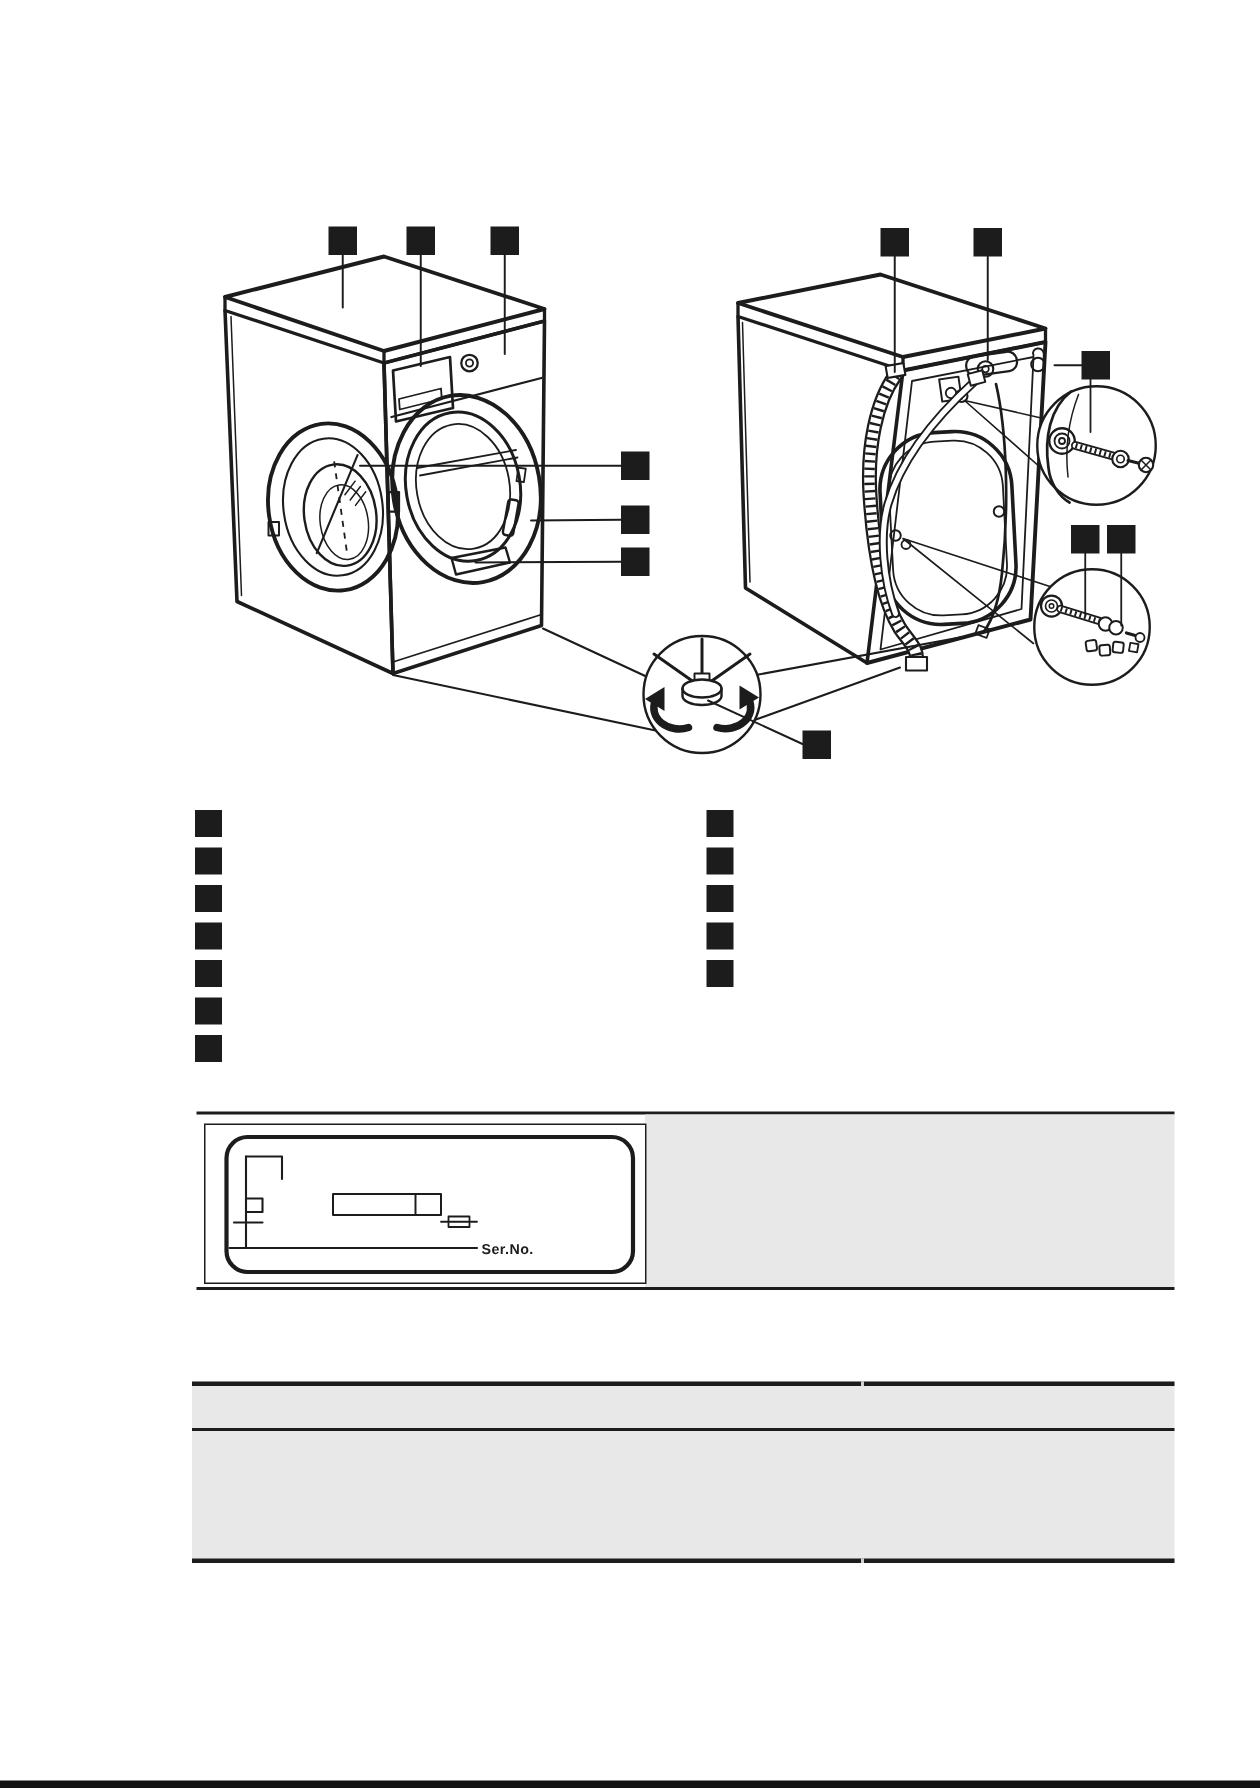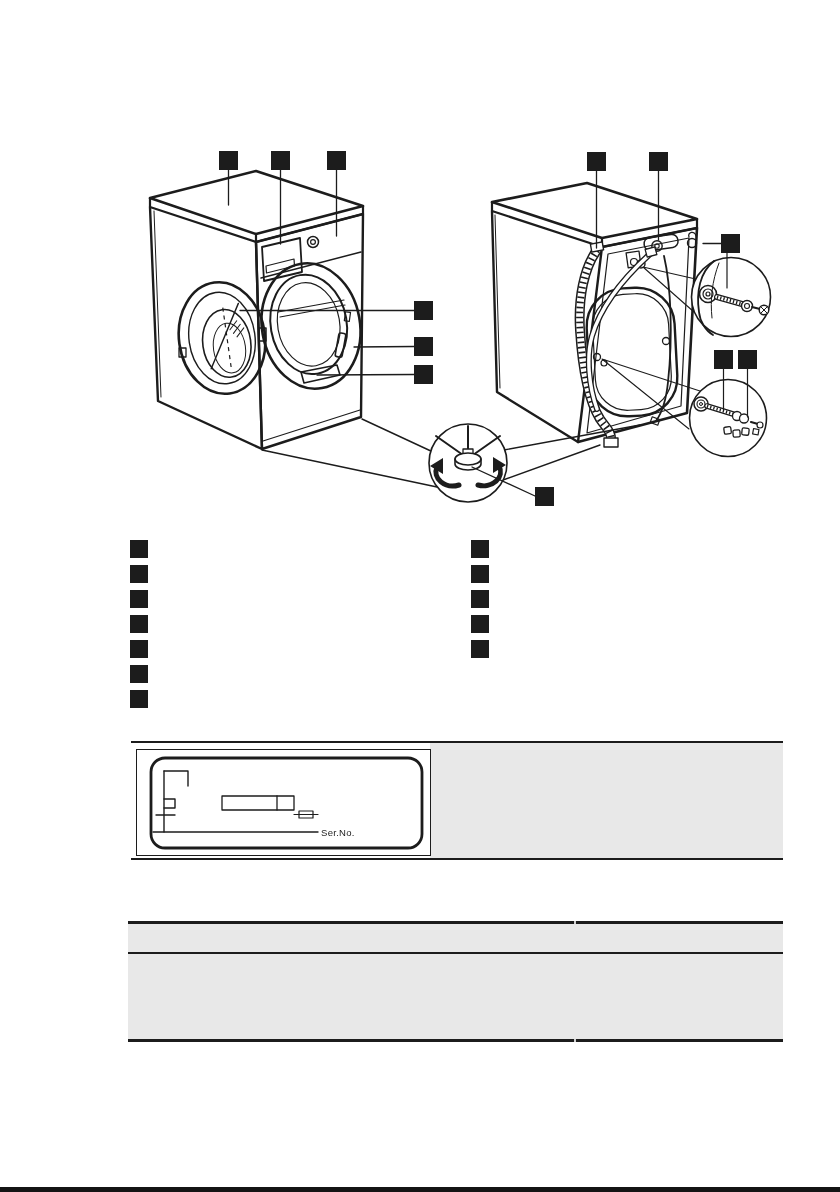--- a/index.html
+++ b/index.html
@@ -1,18 +1,18 @@
 <!DOCTYPE html>
 <html style="--ink: #1c1c1c; --shade: #e8e8e8; --bg: #ffffff;"><head>
 <meta charset="utf-8">
 <style>
   html,body{margin:0;padding:0;background:#fff;}
   :root{--ink:#1c1c1c;--shade:#e8e8e8;--bg:#ffffff;}
   .page{position:relative;width:840px;height:1192px;background:var(--bg);overflow:hidden;
-        font-family:"Liberation Sans",sans-serif;color:var(--ink);}
+        font-family:"Liberation Sans",sans-serif;color:var(--ink);font-weight:bold;}
   svg{display:block;}
   .figure-svg{position:absolute;left:0;top:0;color:var(--ink);}
   
   .legend-col{position:absolute;top:540px;display:flex;flex-direction:column;gap:7px;}
   .legend-col.left{left:130px;}
   .legend-col.right{left:471px;}
   .marker{width:18px;height:18px;background:var(--ink);}
   
   .plate-band{position:absolute;left:131px;top:741px;width:652px;height:119px;
               border-top:2.5px solid var(--ink);border-bottom:2.5px solid var(--ink);

